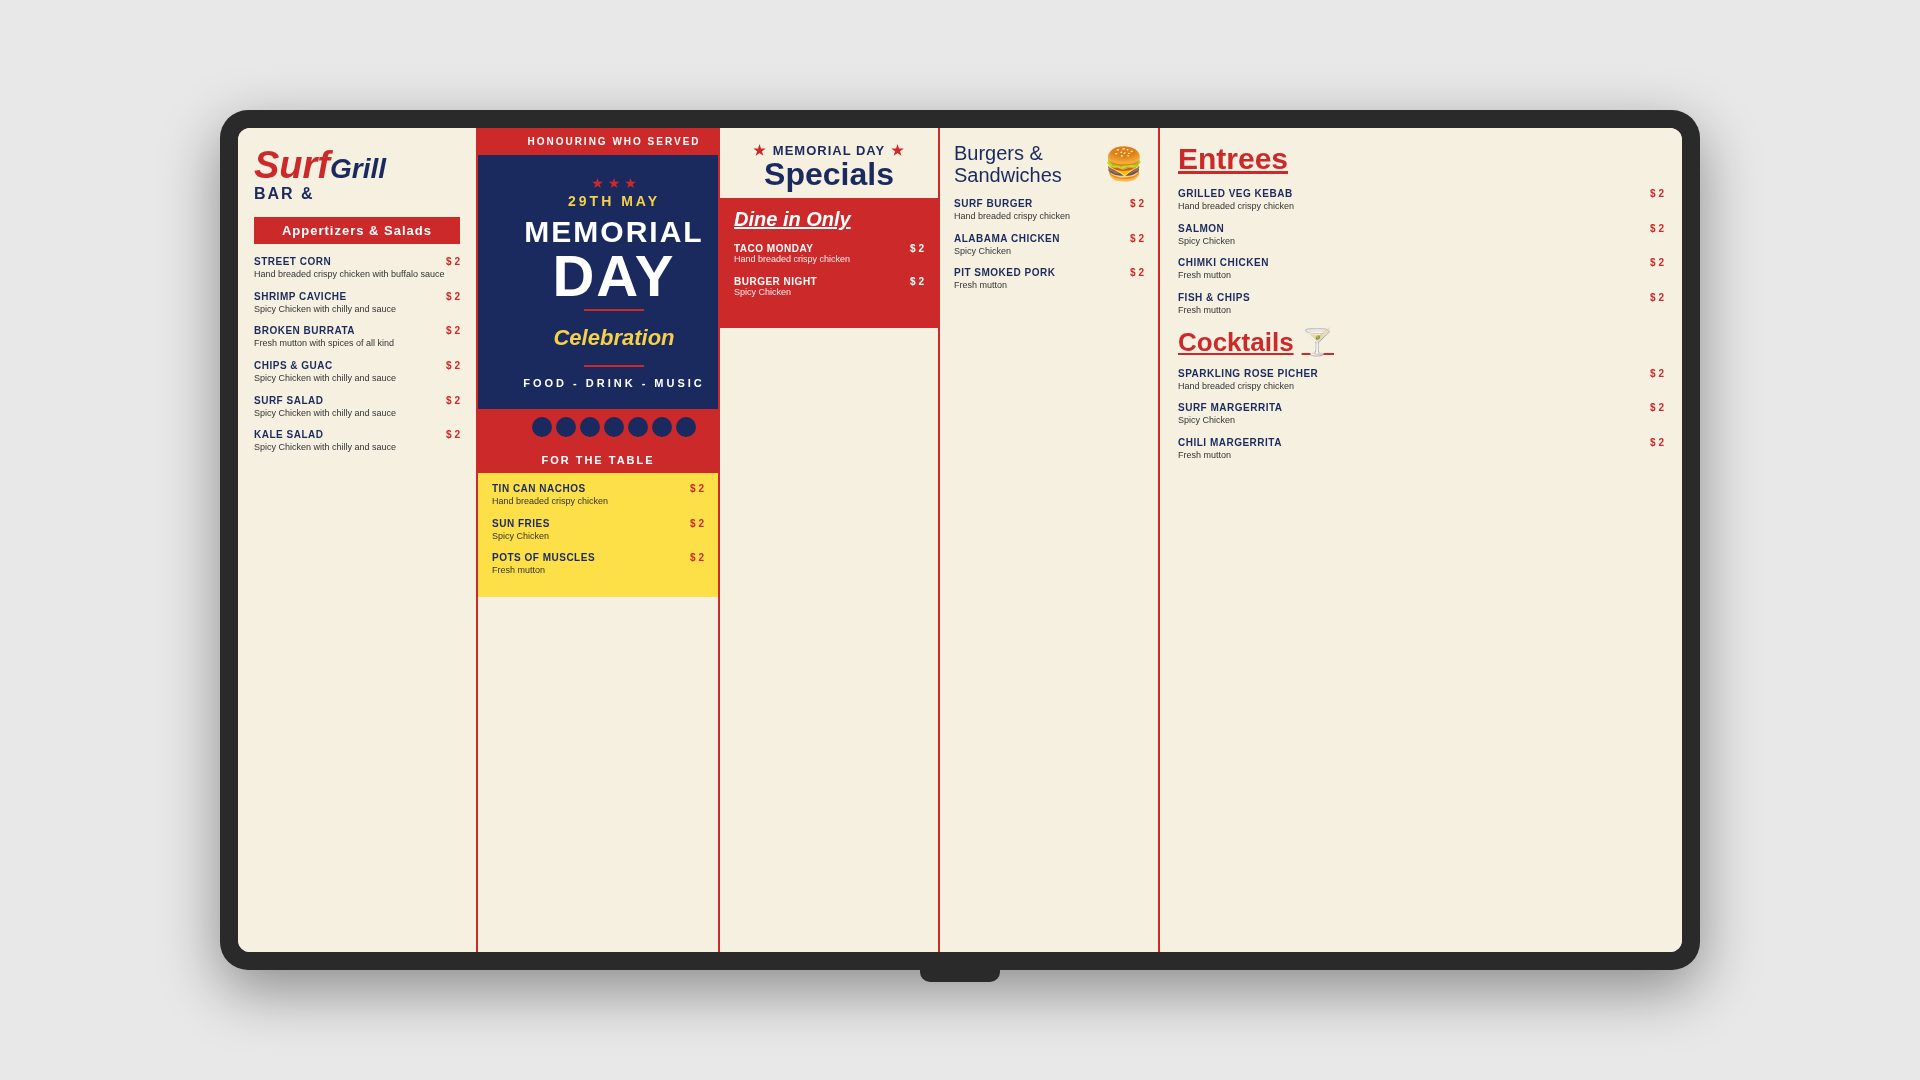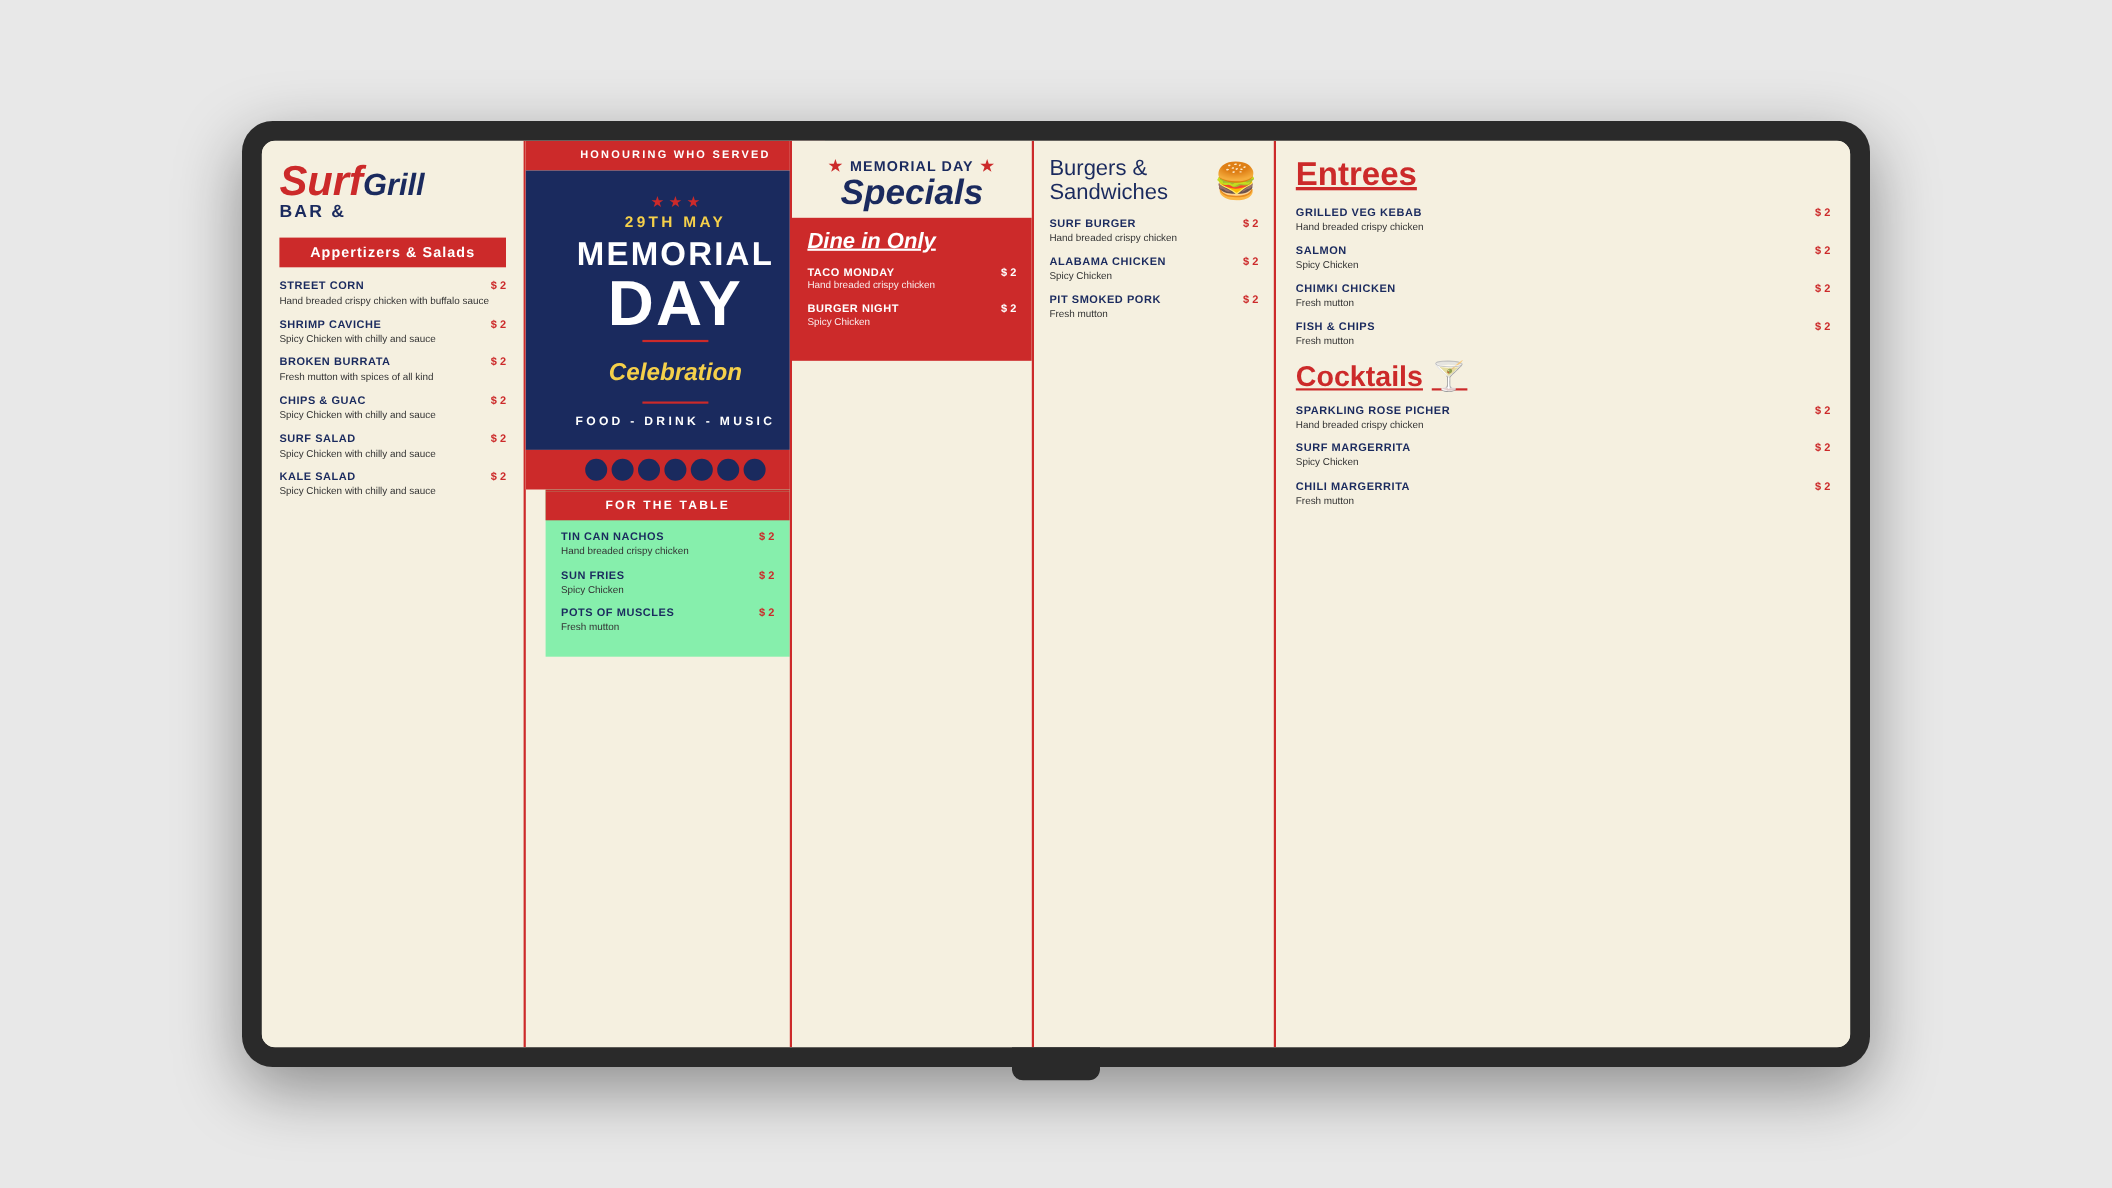--- a/index.html
+++ b/index.html
@@ -194,23 +194,22 @@
     }
     .wave-circle {
       width: 20px;
       height: 20px;
       border-radius: 50%;
       background: #1a2a5e;
     }
 
     
     .for-table-section {
-      background: #86efac;
+      background: #fde047;
       border-top: 2px solid #cc2a2a;
-      margin-left: 18px;
     }
     .for-table-header {
       background: #cc2a2a;
       color: white;
       text-align: center;
       padding: 7px;
       font-size: 11px;
       font-weight: 700;
       letter-spacing: 2px;
     }
@@ -237,21 +236,20 @@
       gap: 6px;
       color: #1a2a5e;
       font-size: 13px;
       font-weight: 800;
       letter-spacing: 1px;
     }
     .star-icon { color: #cc2a2a; font-size: 14px; }
     .specials-script {
       color: #1a2a5e;
       font-size: 32px;
-      font-style: italic;
       font-weight: 700;
       line-height: 1;
     }
     .specials-body {
       background: #cc2a2a;
       padding: 10px 14px 20px;
       flex: 1;
     }
     .dine-in-only {
       color: white;

